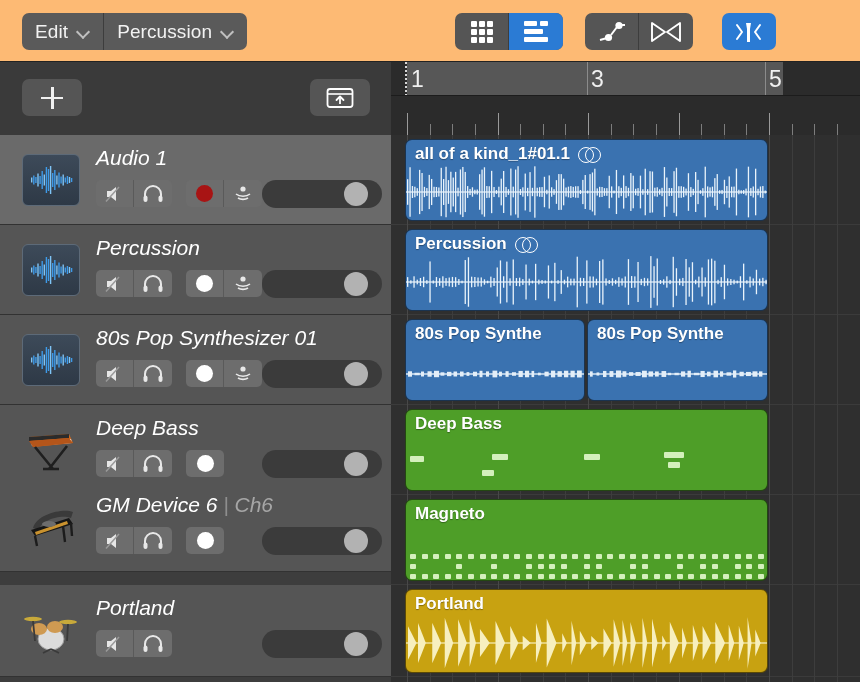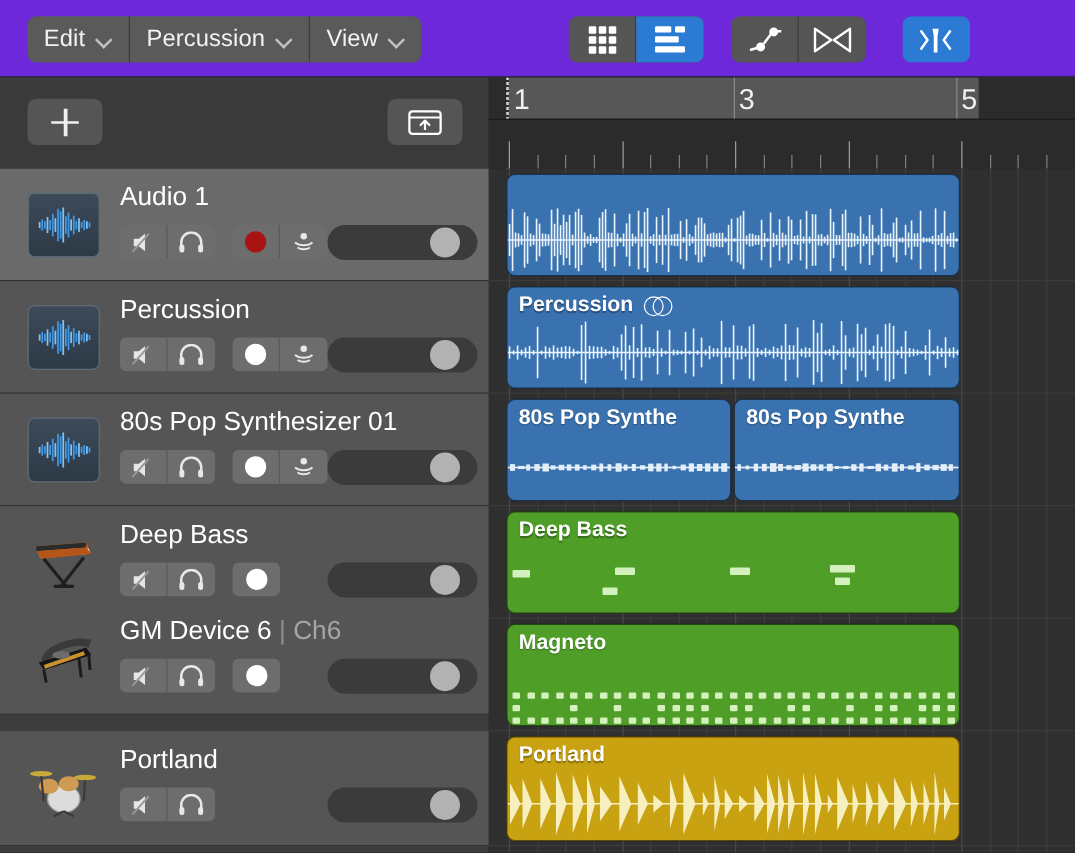--- a/index.html
+++ b/index.html
@@ -9,21 +9,21 @@
     font-family: "Liberation Sans", sans-serif;
     overflow: hidden;
     -webkit-font-smoothing: antialiased;
   }
 
   #app { position: relative; width: 860px; height: 682px; background: #2d2d2d; }
 
   
   #toolbar {
     position: absolute; left: 0; top: 0; width: 860px; height: 62px;
-    background: #6d28d9;
+    background: #fdba74;
     border-bottom: 1px solid #222;
   }
   .seg-group {
     position: absolute; top: 13px; height: 37px;
     display: flex; align-items: stretch;
     background: #5a5a5a; border-radius: 7px; overflow: hidden;
   }
   .menu-btn {
     display: flex; align-items: center; justify-content: center;
     gap: 9px; padding: 0 13px;
@@ -116,21 +116,21 @@
   }
   .track-head.selected { background: #6a6a6a; }
   .tk-icon {
     position: absolute; left: 22px; top: 19px; width: 58px; height: 52px;
     border-radius: 6px; display: flex; align-items: center; justify-content: center;
     overflow: hidden;
   }
   .tk-icon.audio { background: linear-gradient(#3d4a59, #2e3946); border: 1px solid #5d6a78; }
   .tk-name {
     position: absolute; left: 96px; top: 10px;
-    color: #fff; font-size: 21px; line-height: 26px; white-space: nowrap;
+    color: #fff; font-size: 21px; line-height: 26px; white-space: nowrap; font-style: italic;
   }
   .tk-name .chan { color: #a6a6a6; }
   .tk-name .pipe { color: #8e8e8e; }
 
   .btn-row { position: absolute; left: 96px; top: 45px; display: flex; align-items: center; }
   .btn-pair { display: flex; background: #6d6d6d; border-radius: 5px; overflow: hidden; margin-right: 14px; }
   .tbtn {
     width: 38px; height: 27px; display: flex; align-items: center; justify-content: center;
     border-right: 1px solid #5a5a5a; cursor: default;
   }
@@ -188,24 +188,20 @@
 
   <div id="toolbar">
 
     <div class="seg-group" id="menu-group" style="left:22px;">
       <div class="menu-btn">
         <span>Edit</span>
         <span class="chev"></span>
       </div>
       <div class="menu-btn">
         <span>Percussion</span>
-        <span class="chev"></span>
-      </div>
-      <div class="menu-btn">
-        <span>View</span>
         <span class="chev"></span>
       </div>
     </div>
 
     <div class="icon-group" style="left:455px;">
       <div class="icon-btn">
         <span class="grid9">
           <i></i>
             <i></i>
             <i></i>
@@ -615,20 +611,24 @@
       <div class="vgrid" style="left: 265px;"></div>
       <div class="vgrid bar" style="left: 288px;"></div>
       <div class="vgrid" style="left: 310px;"></div>
       <div class="vgrid" style="left: 333px;"></div>
       <div class="vgrid" style="left: 355px;"></div>
       <div class="vgrid bar" style="left: 378px;"></div>
       <div class="vgrid" style="left: 401px;"></div>
       <div class="vgrid" style="left: 423px;"></div>
       <div class="vgrid" style="left: 446px;"></div>
       <div class="region blue" style="left: 14px; top: 4px; width: 363px; height: 82px;">
+        <div class="rg-title">
+          <span>all of a kind_1#01.1</span>
+          <span class="stereo-ic"></span>
+        </div>
         <div class="wave-svg" style="top: 26px;"><svg width="361" height="52" viewBox="0 0 361 52">
             <rect x="0" y="25.4" width="361" height="1.2" fill="#e9f3fb"></rect>
             <rect x="1" width="1.3" y="13.200650720164608" height="25.598698559670783" fill="#e9f3fb"></rect>
             <rect x="3.4" width="1.3" y="1.246346021947872" height="49.507307956104256" fill="#e9f3fb"></rect>
             <rect x="5.8" width="1.3" y="20.044836419753086" height="11.910327160493827" fill="#e9f3fb"></rect>
             <rect x="8.2" width="1.3" y="20.706592592592592" height="10.586814814814815" fill="#e9f3fb"></rect>
             <rect x="10.6" width="1.3" y="22.182052469135805" height="7.6358950617283945" fill="#e9f3fb"></rect>
             <rect x="13" width="1.3" y="3.8910613854595333" height="44.21787722908093" fill="#e9f3fb"></rect>
             <rect x="15.4" width="1.3" y="7.016489197530863" height="37.967021604938274" fill="#e9f3fb"></rect>
             <rect x="17.8" width="1.3" y="20.85954320987654" height="10.280913580246914" fill="#e9f3fb"></rect>

